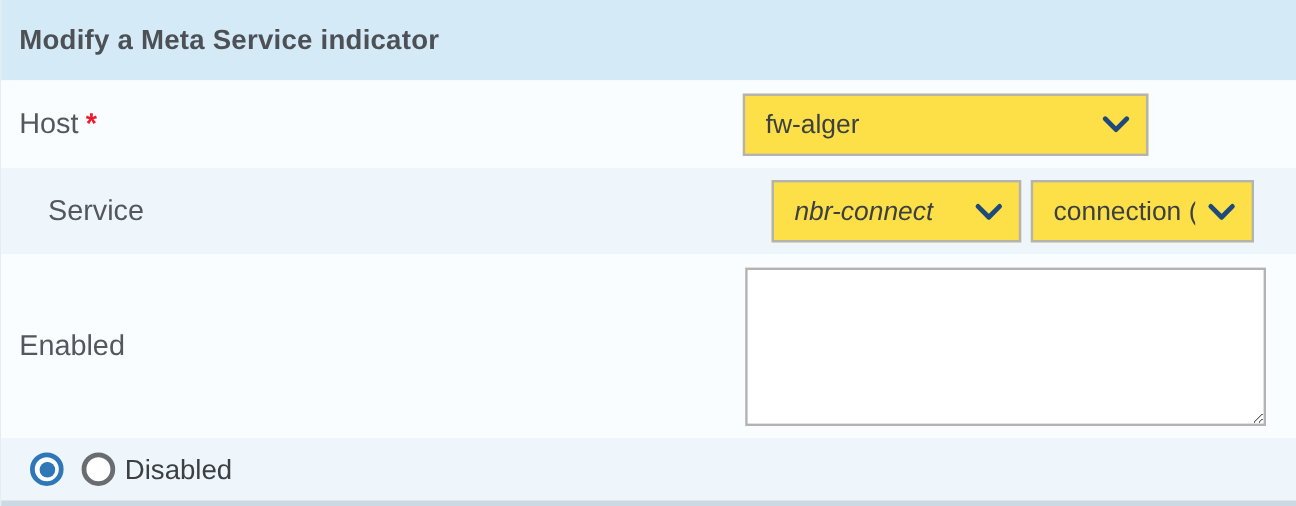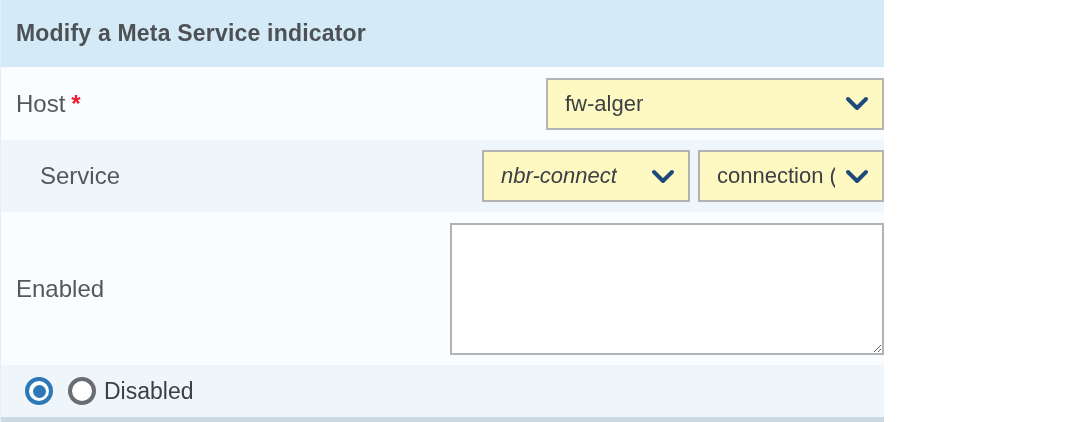--- a/index.html
+++ b/index.html
@@ -3,54 +3,54 @@
 <meta charset="utf-8">
 <style>
   html, body { margin:0; padding:0; }
   body {
     width:1080px; height:422px;
     font-family:"Liberation Sans", sans-serif;
     background:#ffffff;
     overflow:hidden;
   }
   .panel {
-    width:884px; height:422px;
+    width:1080px; height:422px;
     box-sizing:border-box;
     border-left:1px solid var(--edge, #e6edf2);
   }
   .header-row {
     height:67px;
     background:var(--header-bg, #d4eaf7);
     display:flex; align-items:center;
     padding-left:15px; box-sizing:border-box;
   }
   .header-row .title {
     font-size:23px; font-weight:bold; color:var(--title-color, #4d5156);
     letter-spacing:0.2px;
   }
   .row { display:flex; align-items:center; box-sizing:border-box; }
   .row-light { background:var(--row-light, #fafdff); }
   .row-blue  { background:var(--row-blue,  #eef6fc);padding-left:24px; }
-  .row-host     { height:73px;gap:24px; }
+  .row-host     { height:73px; }
   .row-service  { height:72px; }
   .row-comments { height:153px; }
   .row-status   { height:52px; }
   .bottom-strip { height:5px; background:var(--strip, #ccd8e2); }
 
   .label-cell {
     width:618px; box-sizing:border-box;
     padding-left:15px;
     font-size:24px; color:var(--label-color, #54585c);
   }
   .required { color:var(--required-red, #f2192e); font-weight:bold; margin-left:6px; }
   .control-cell { flex:1; display:flex; align-items:center; }
 
   .select {
     display:flex; align-items:center; justify-content:space-between;
-    background:#fef9c3;
+    background:#fde047;
     border:2px solid var(--control-border, #b3b3b3);
     height:52px; box-sizing:border-box;
     padding:0 13px 0 17px;
     font-size:22px; color:var(--value-color, #3c4043);
     cursor:pointer; user-select:none;
   }
   .select .value { white-space:nowrap; overflow:hidden; }
   .select .chevron { display:flex; margin-left:10px; flex:none; }
   .select-host    { width:338px; }
   .select-service { width:208px;font-style:italic; }

